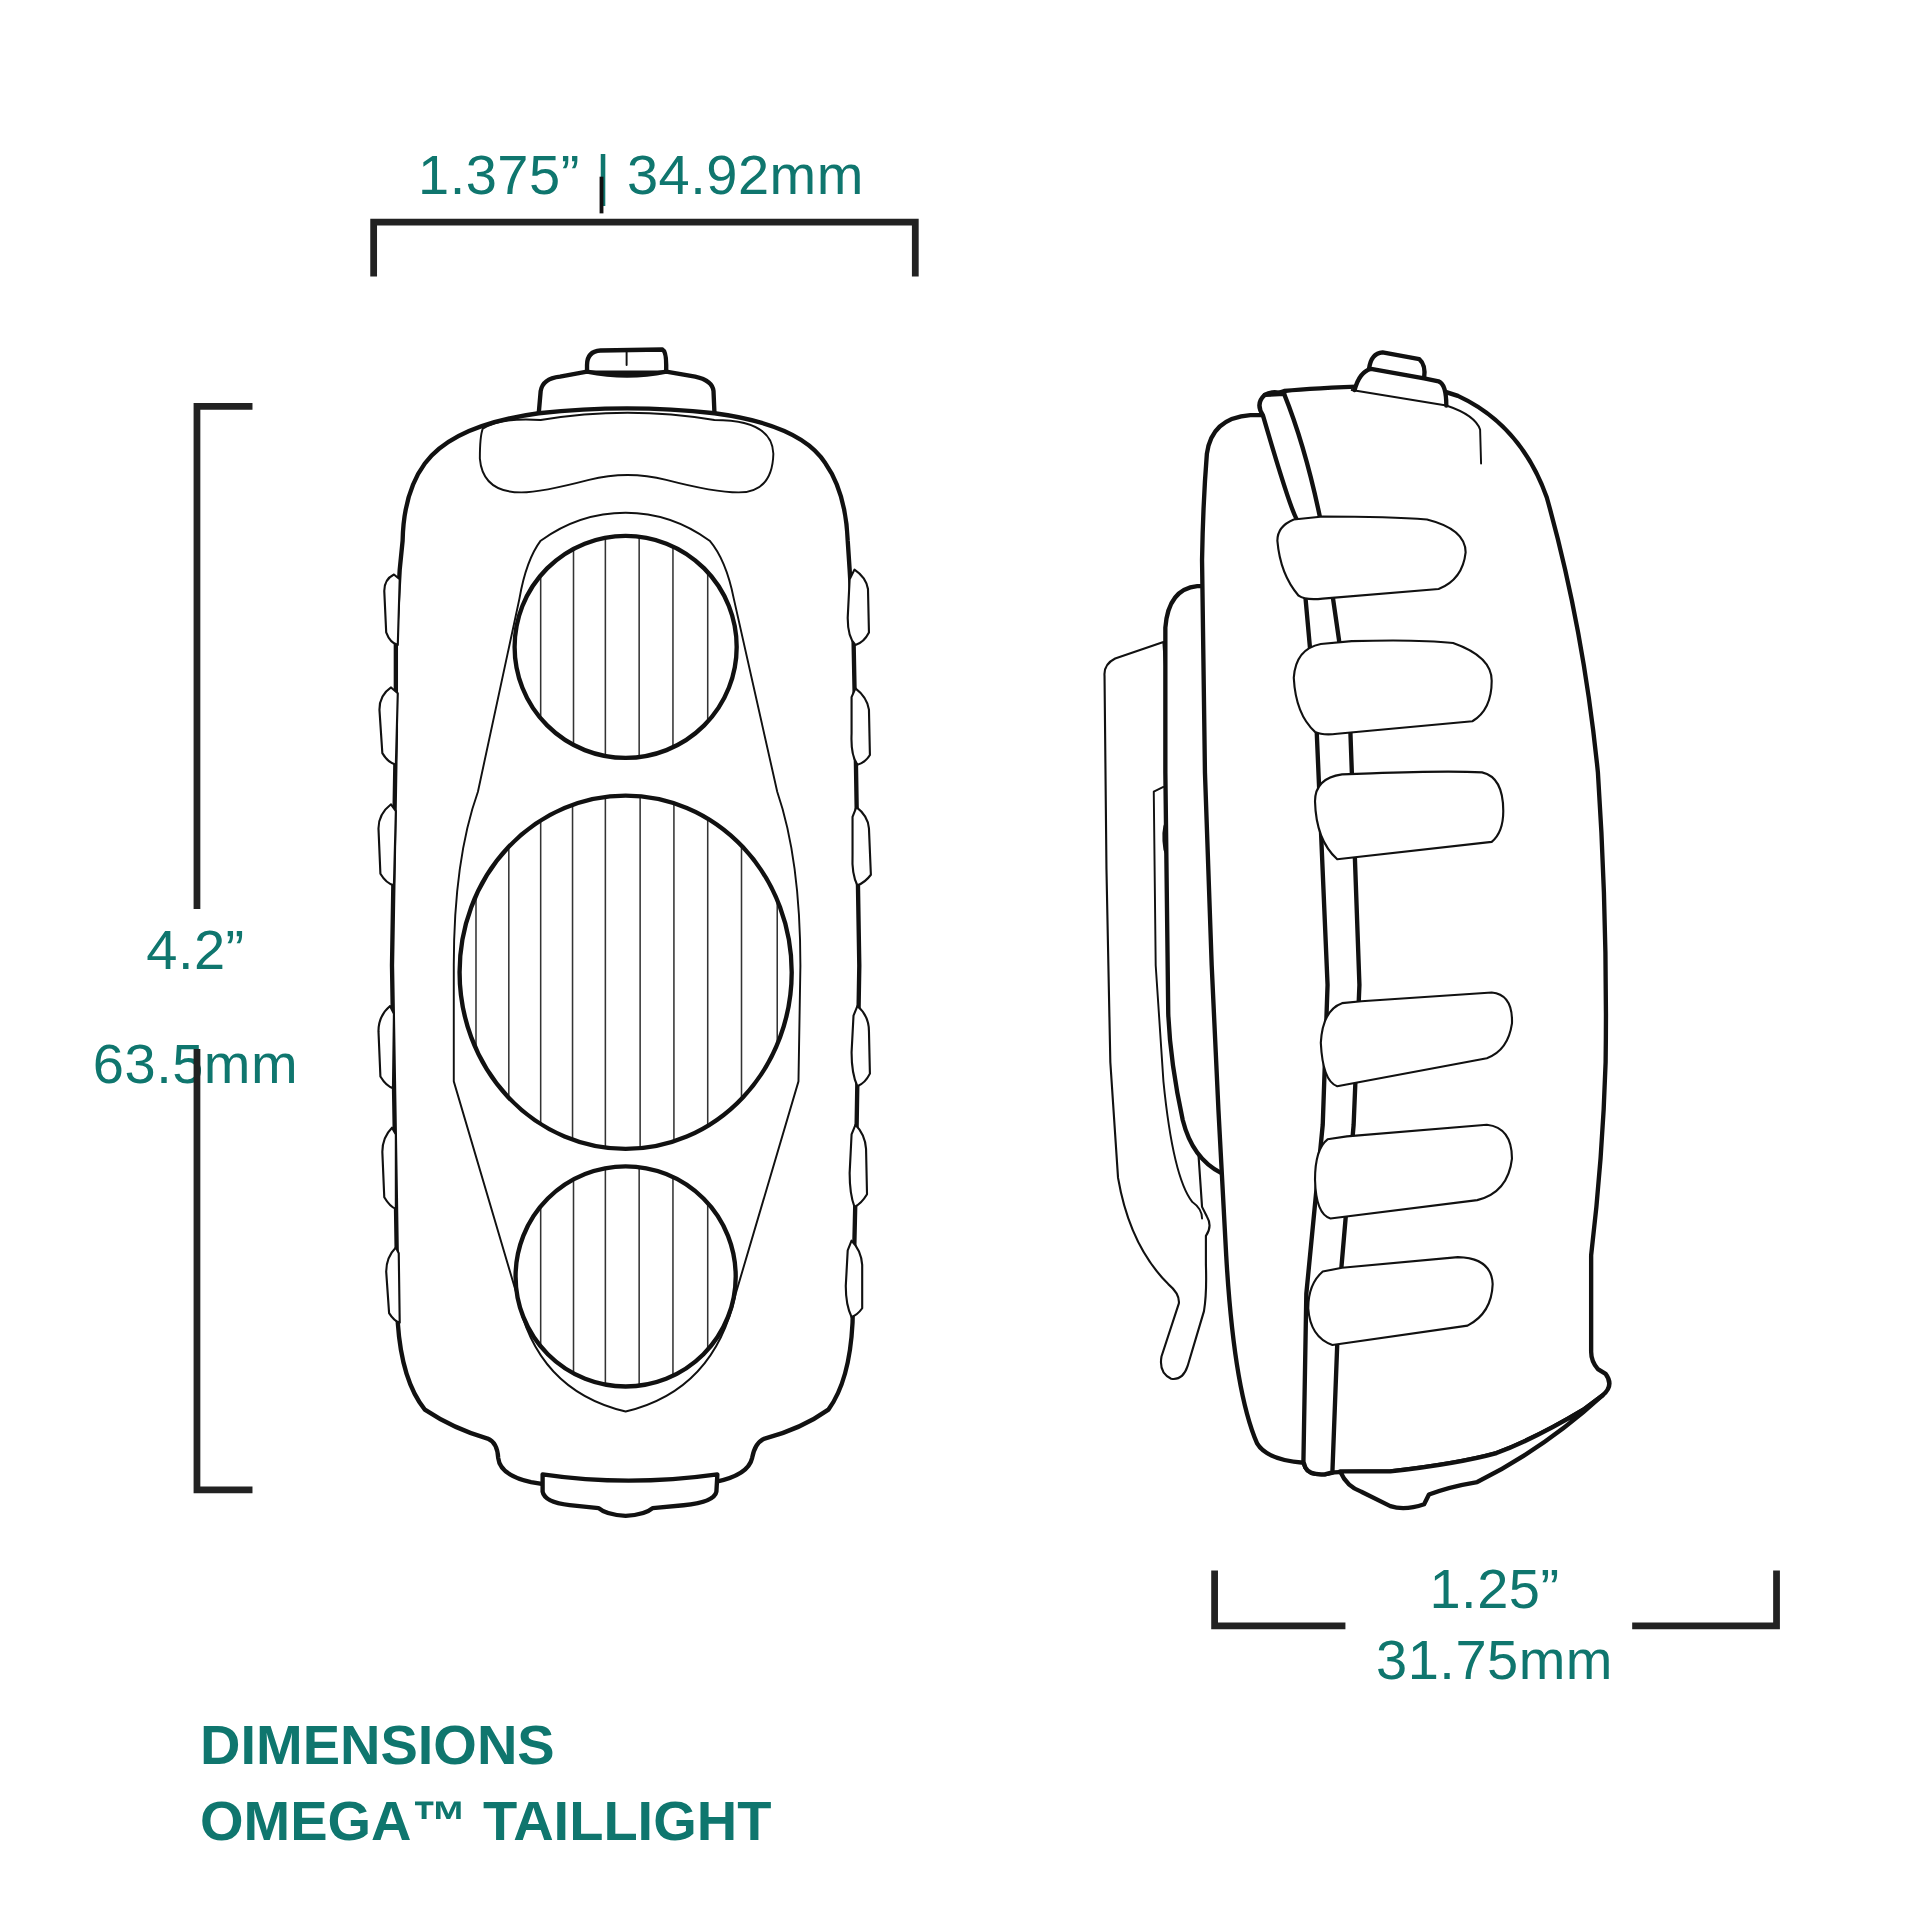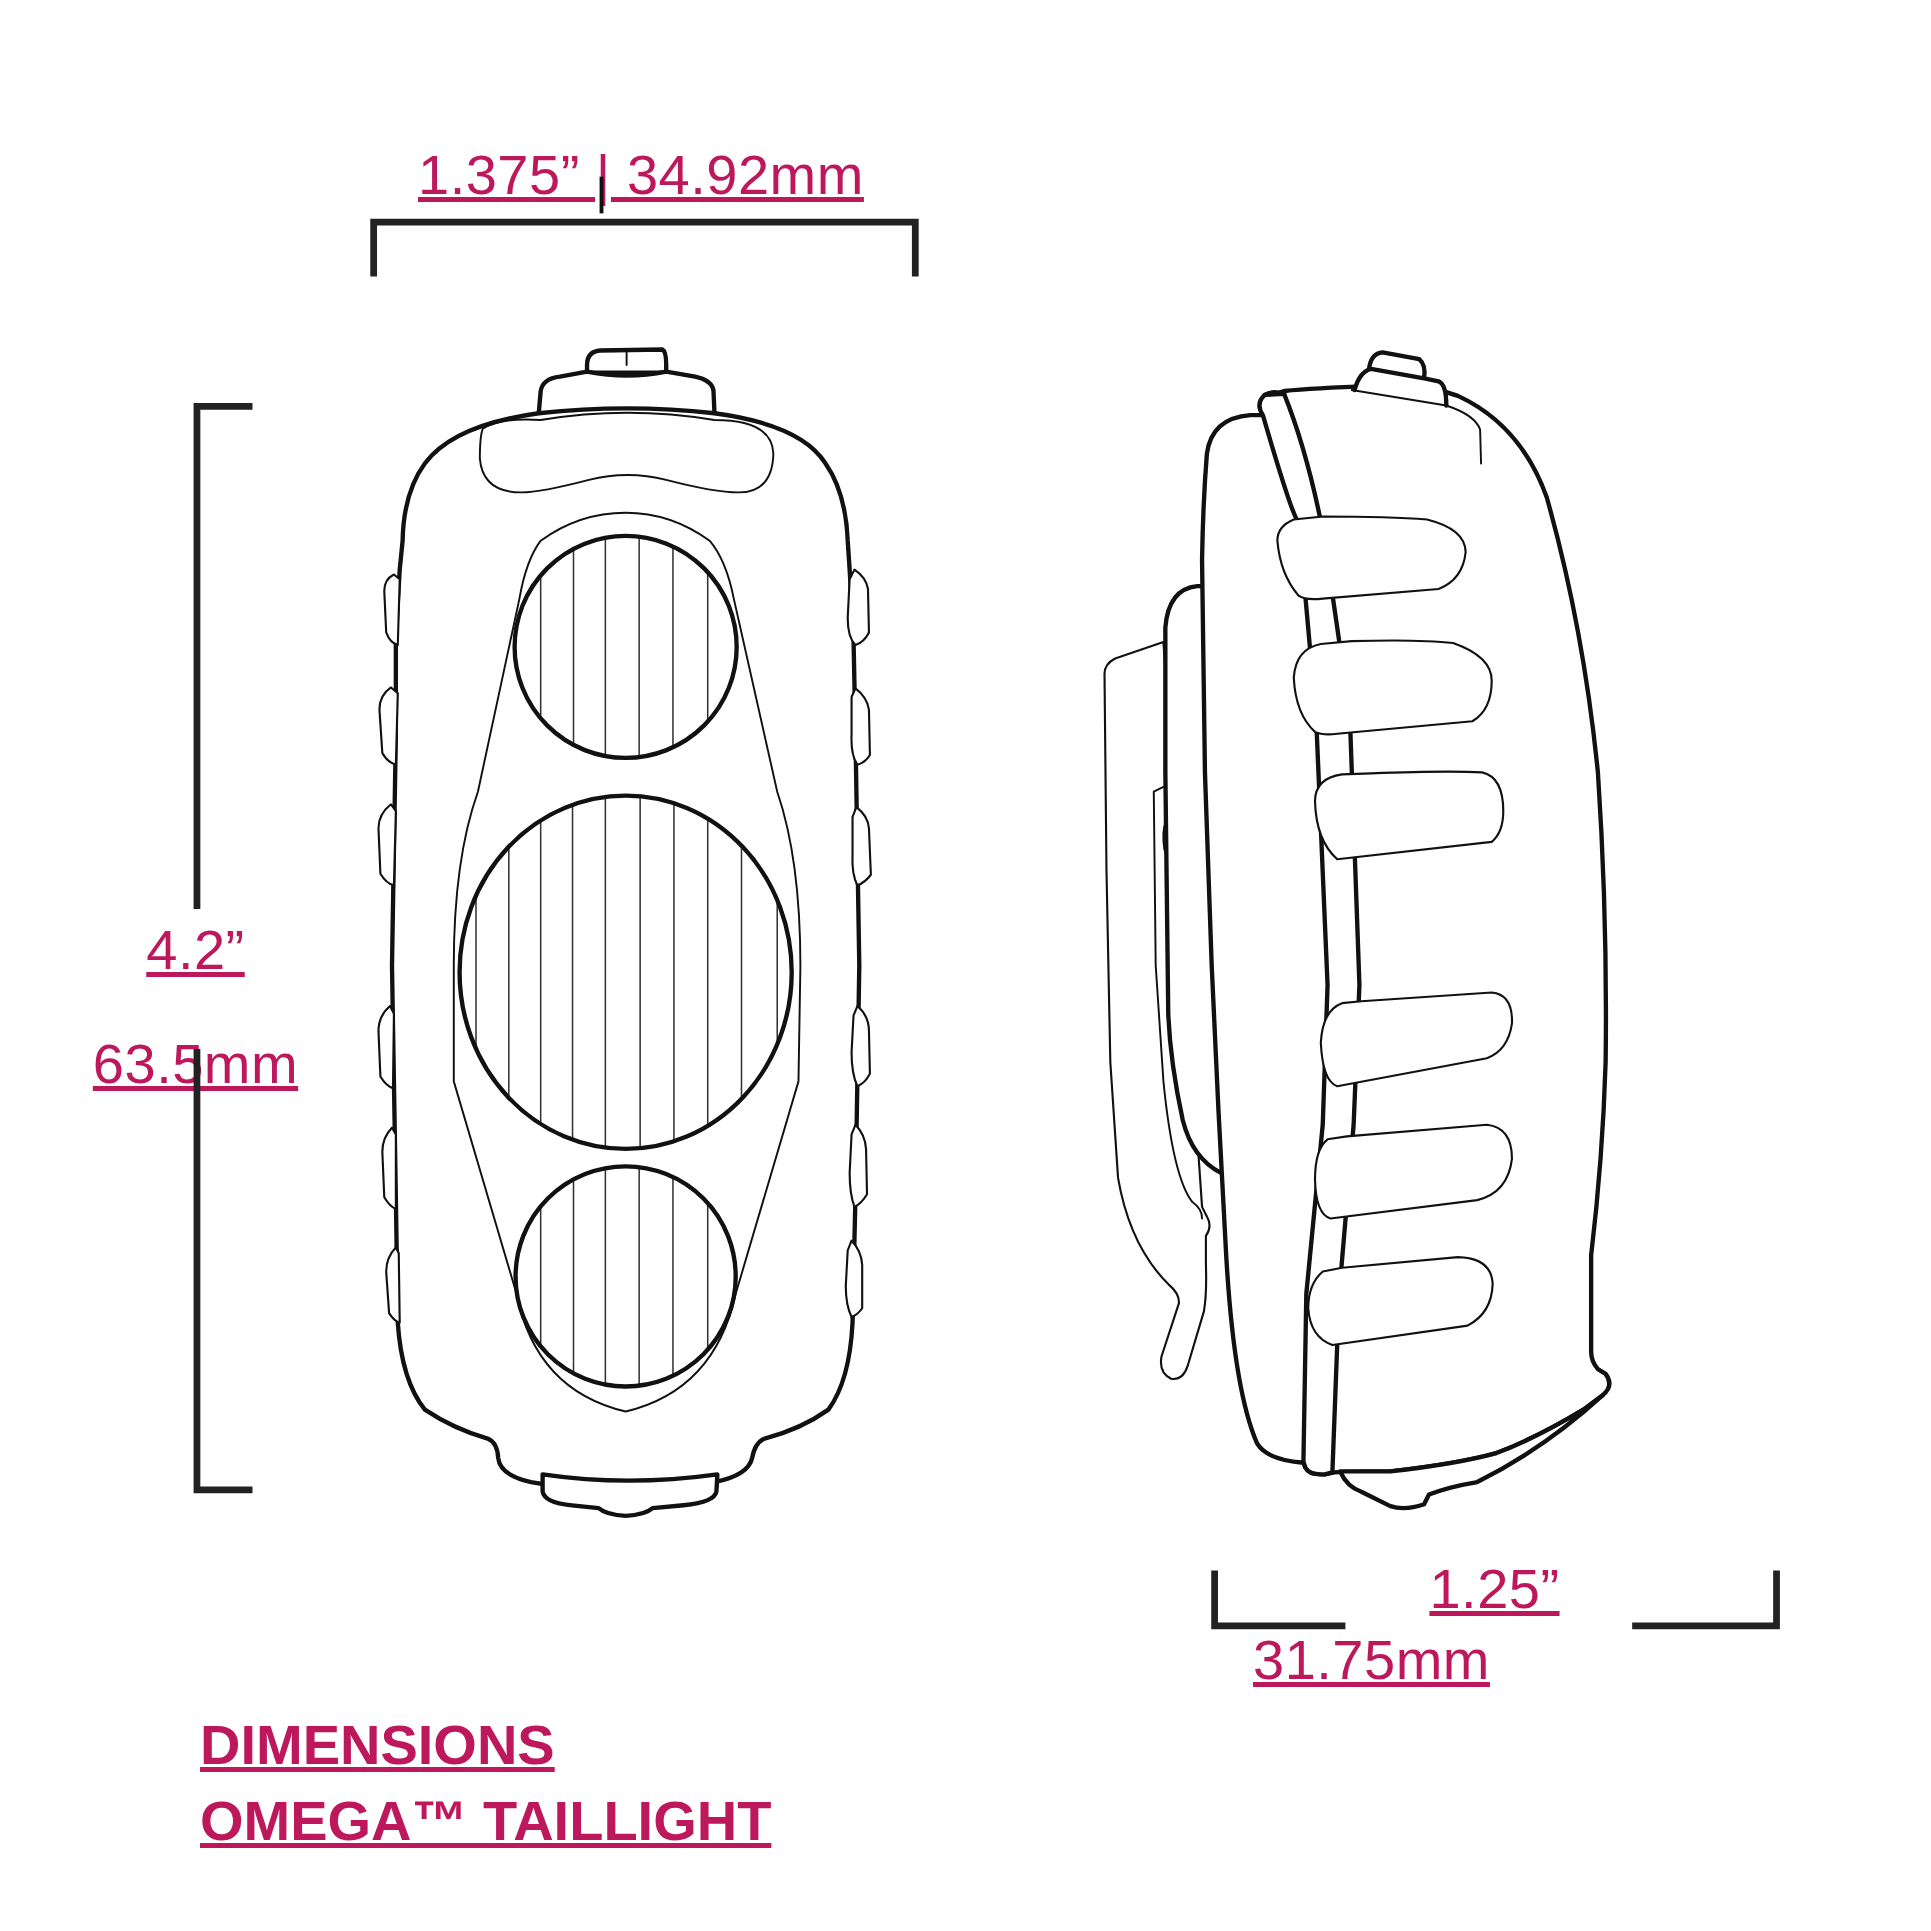--- a/index.html
+++ b/index.html
@@ -1,37 +1,37 @@
 <!DOCTYPE html>
 <html><head>
 <meta charset="utf-8">
 <style>
   html, body { margin:0; padding:0; background:#ffffff; }
   body { width:1931px; height:1931px; position:relative; overflow:hidden; font-family:"Liberation Sans", sans-serif; color:#111111; }
-  .label { position:absolute; font-family:"Liberation Sans", sans-serif; color:#be185d; white-space:nowrap; line-height:1;text-decoration:underline; }
+  .label { position:absolute; font-family:"Liberation Sans", sans-serif; color:#0f766e; white-space:nowrap; line-height:1; }
   .dim { font-size:56px; font-weight:400; letter-spacing:0.5px; }
   .caption { font-size:56px; font-weight:700; line-height:1.35; }
   svg.drawing { position:absolute; left:0; top:0; }
   .thick { fill:#ffffff; stroke:#111111; stroke-width:4.5; stroke-linejoin:round; stroke-linecap:round; }
   .thickn { fill:none; stroke:#111111; stroke-width:4.5; stroke-linejoin:round; stroke-linecap:round; }
   .thin { fill:none; stroke:#111111; stroke-width:2; stroke-linejoin:round; stroke-linecap:round; }
   .thinw { fill:#ffffff; stroke:#111111; stroke-width:2.2; stroke-linejoin:round; }
   .stripe { stroke:#333333; stroke-width:1.6; }
   .bracket { fill:none; stroke:#222222; stroke-width:7; stroke-linecap:square; stroke-linejoin:miter; }
 </style>
 </head>
 <body>
 
 <div class="label dim" style="left:418px; top:147px;">1.375” | 34.92mm</div>
 
 <div class="label dim" style="left:0; width:391px; text-align:center; top:922px;">4.2”</div>
 <div class="label dim" style="left:0; width:391px; text-align:center; top:992px;margin-top:44px;">63.5mm</div>
 
 <div class="label dim" style="left:1253px; width:483px; text-align:center; top:1561px;">1.25”</div>
-<div class="label dim" style="left:1253px; width:483px; top:1632px;">31.75mm</div>
+<div class="label dim" style="left:1253px; width:483px; text-align:center; top:1632px;">31.75mm</div>
 
 <div class="label caption" style="left:200px; top:1707px;">
   <div>DIMENSIONS</div>
   <div>OMEGA™ TAILLIGHT</div>
 </div>
 
 <svg class="drawing" width="1931" height="1931" viewBox="0 0 2000 2000">
 
   <g>
     <polyline class="bracket" points="387,283 387,230 948,230 948,283"></polyline>

